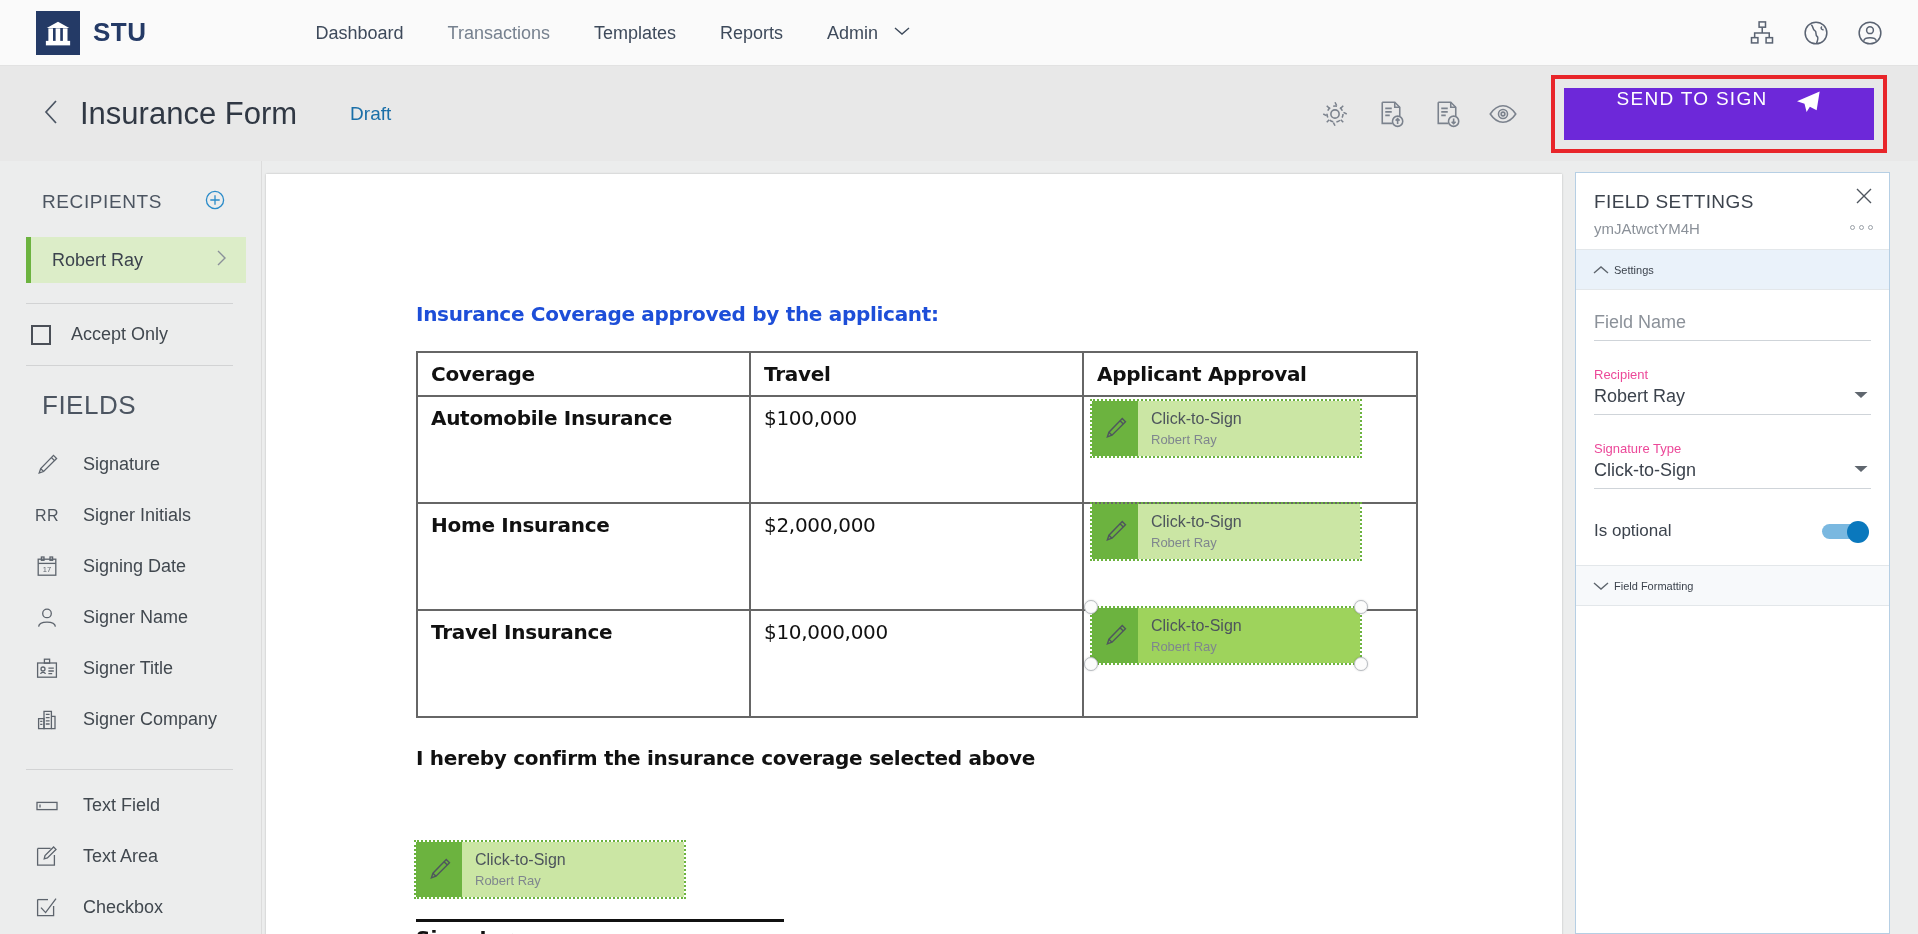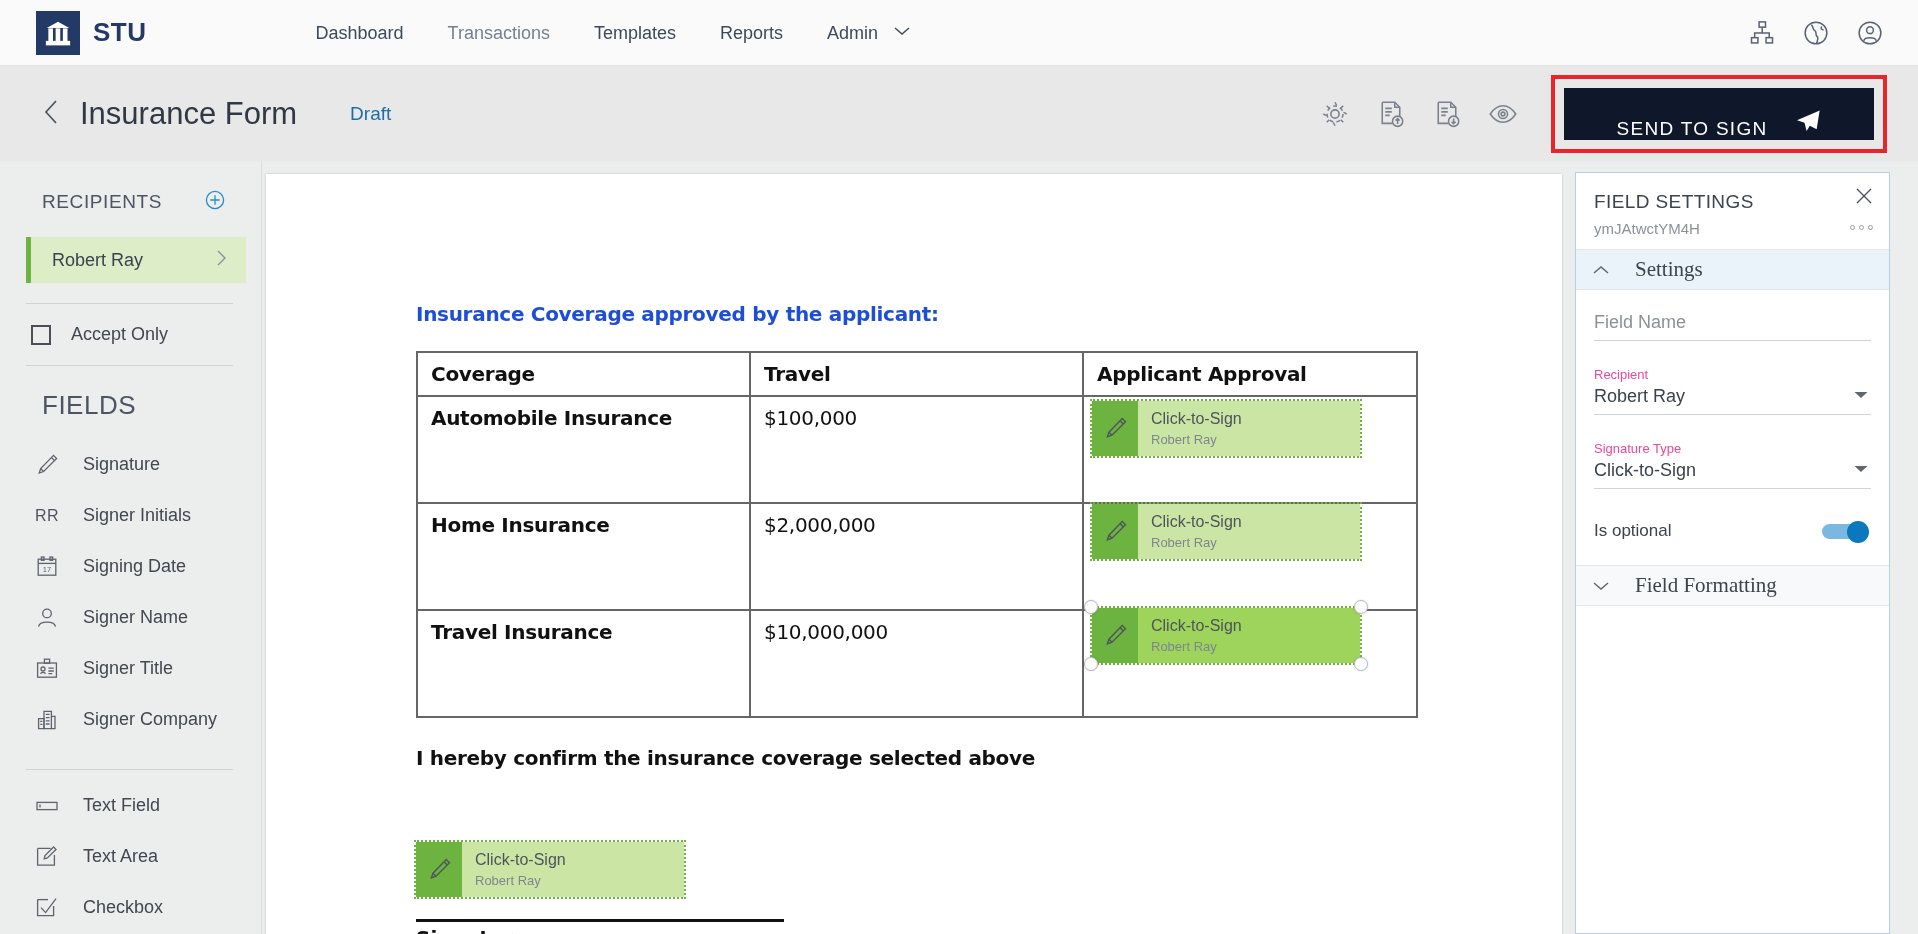--- a/index.html
+++ b/index.html
@@ -53,23 +53,23 @@
   .doc-status { font-size: 19px; color: #1a6fa8; margin-left: 53px; white-space: nowrap; }
   .sub-actions { margin-left: auto; display: flex; align-items: center; gap: 26px; }
   .act-ico { width: 30px; height: 30px; color: #7b828d; cursor: pointer; }
   .act-ico svg { display: block; width: 30px; height: 30px; }
 
   .send-wrap {
     position: relative; margin-left: 33px; margin-right: 31px;
     border: 4px solid #e8252a; padding: 9px; background: transparent;
   }
   .send-btn {
-    background: #0f172a; color: #fff; border: none; cursor: pointer;
+    background: #6d28d9; color: #fff; border: none; cursor: pointer;
     height: 52px; width: 310px; font-size: 19px; letter-spacing: 1.3px;
-    display: flex; align-items: flex-end; justify-content: center; gap: 26px;
+    display: flex; align-items: flex-start; justify-content: center; gap: 26px;
     font-family: "Liberation Sans", sans-serif;
   }
   .send-btn svg { width: 28px; height: 28px; }
 
   
   .sidebar {
     position: absolute; top: 161px; left: 0; width: 262px; height: 773px;
     background: #eceded; border-right: 1px solid #dcdcdc; overflow: hidden;
   }
   .side-head {
@@ -189,21 +189,21 @@
     display: block;
   }
   .acc {
     display: flex; align-items: center; height: 41px; padding-left: 16px;
     border-top: 1px solid #e3e7ea; border-bottom: 1px solid #e3e7ea;
     cursor: pointer;
   }
   .acc.open { background: #eaf2fa; }
   .acc.closed { background: #f7f9fb; }
   .acc .caret { width: 20px; color: #5f666e; display: flex; align-items: center; }
-  .acc .acc-label { font-size: 21px; color: #3c434d; margin-left: 23px; font-family: Liberation Serif, serif; }
+  .acc .acc-label { font-size: 11px; color: #3c434d; margin-left: 2px; }
   .rp-body { padding: 22px 18px 0 18px; }
   .finput { margin-bottom: 26px; position: relative; }
   .finput .lbl { font-size: 13px; color: #ec4899; margin-bottom: 4px; }
   .finput .val {
     font-size: 18px; color: #3c434d; border-bottom: 1px solid #cfd4d9;
     padding-bottom: 7px; min-height: 28px;
   }
   .finput .ph {
     font-size: 18px; color: #8b9199; border-bottom: 1px solid #cfd4d9;
     padding-bottom: 7px; min-height: 28px;

